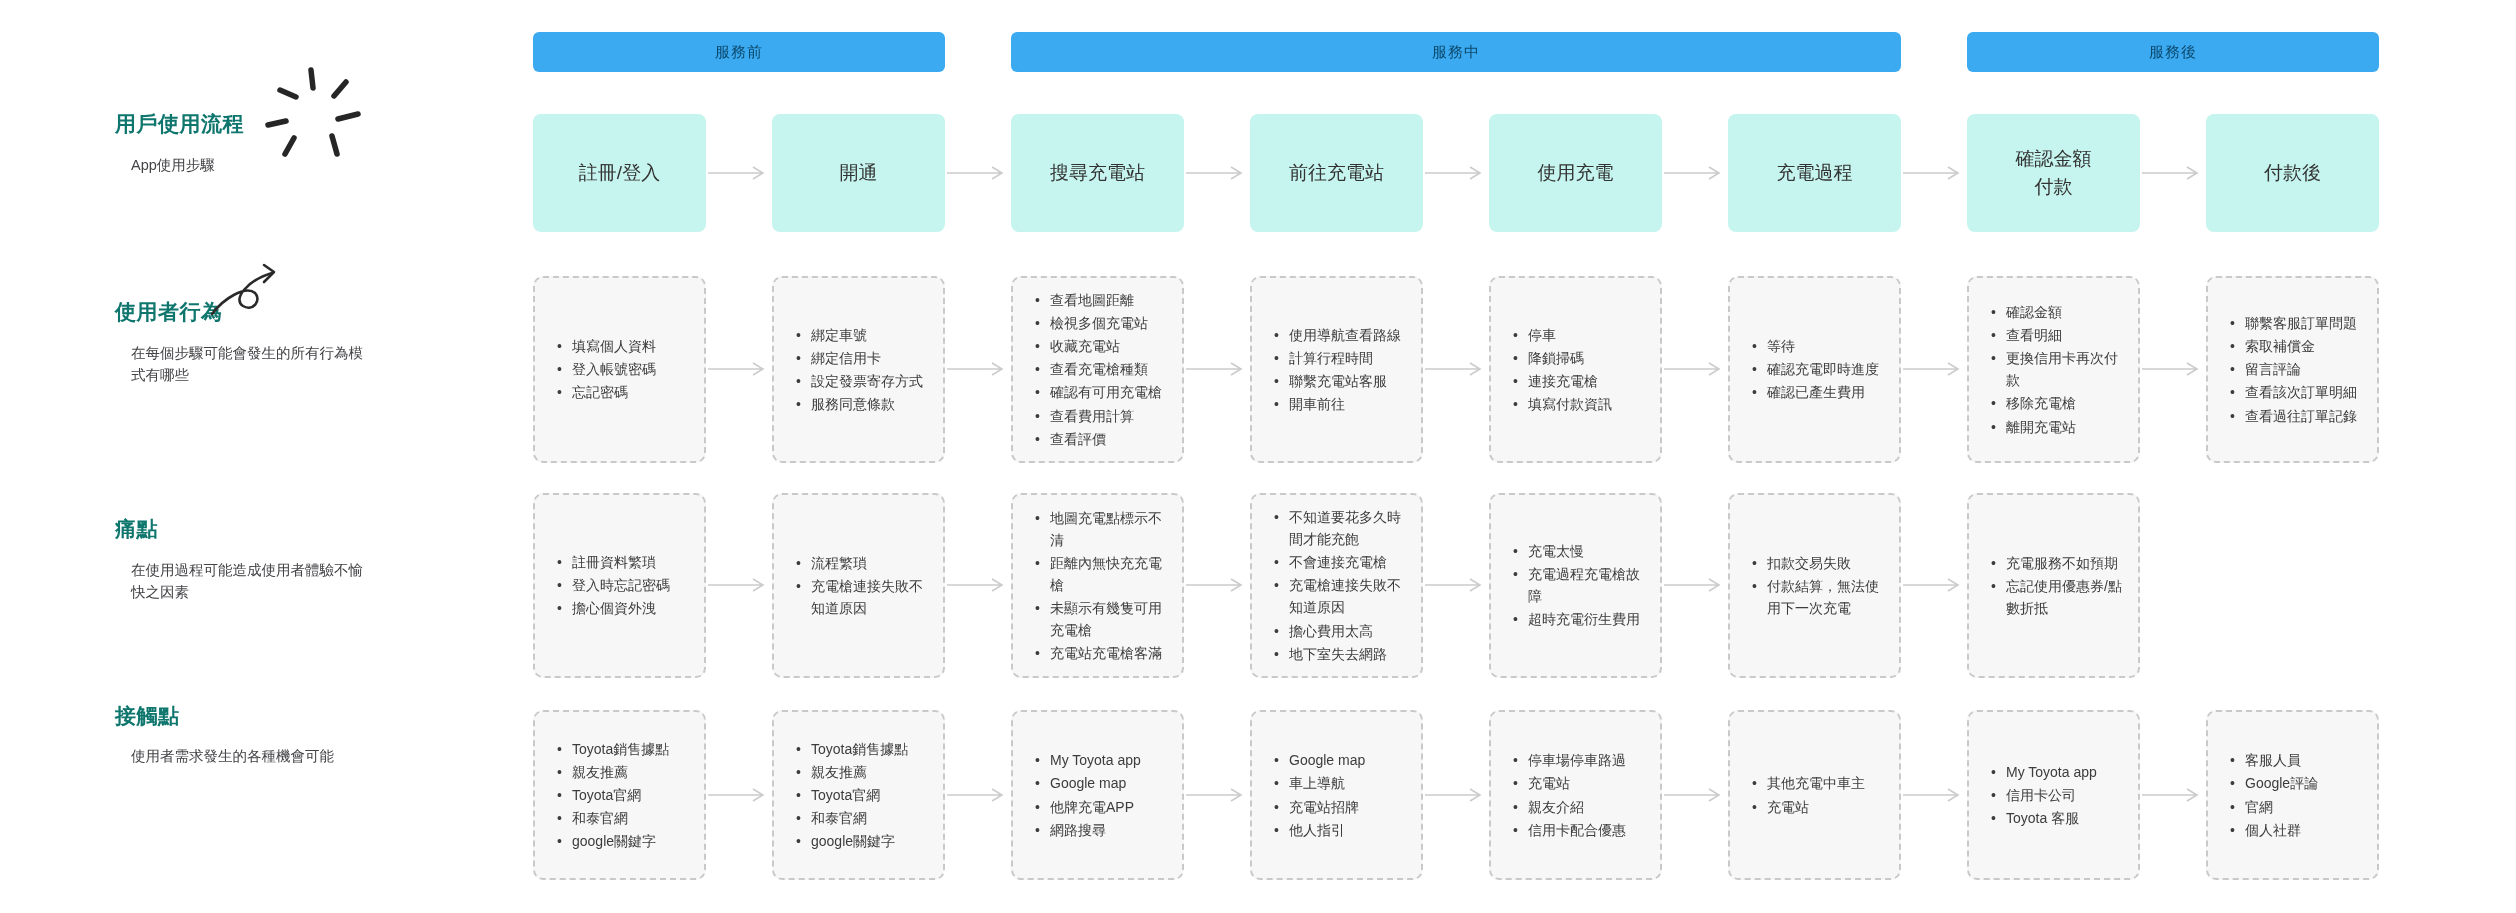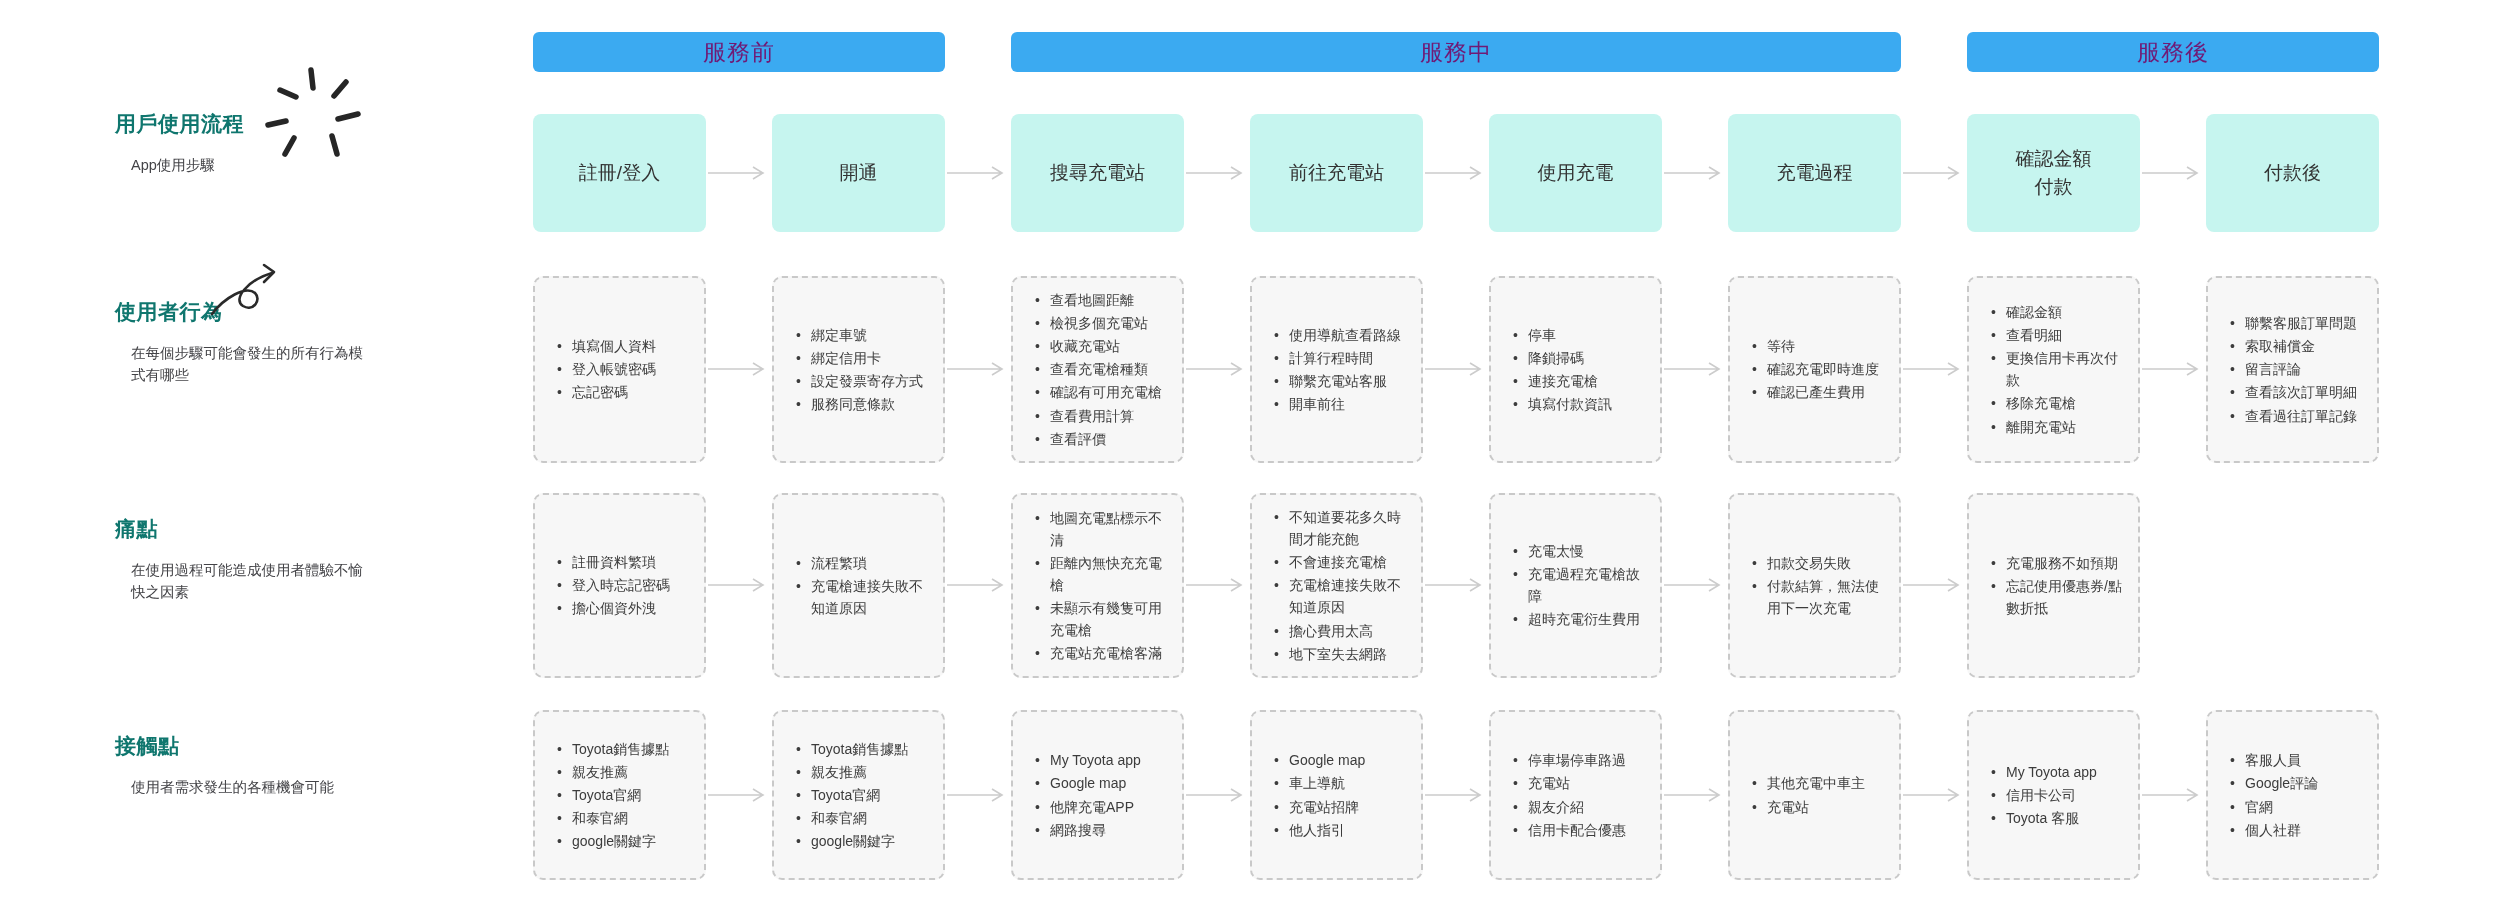--- a/index.html
+++ b/index.html
@@ -7,37 +7,37 @@
     width:2516px;height:913px;overflow:hidden;background:var(--bg,#fff);
     font-family:"Liberation Sans",sans-serif;color:#2f2f2f;position:relative;
   }
   
   .row-label{position:absolute;left:115px;width:400px;}
   .row-label h2{margin:0 0 14px 0;font-size:21px;font-weight:bold;color:#0f766e;letter-spacing:.5px;}
   .row-label p{margin:16px;font-size:14.5px;line-height:1.55;color:#434347;width:232px;}
   #label-flow{top:110px;}
   #label-behaviors{top:298px;}
   #label-pains{top:515px;}
-  #label-touchpoints{top:732px;}
+  #label-touchpoints{top:702px;font-family:Liberation Mono, monospace;}
   
   .doodle{position:absolute;}
   #doodle-burst{left:258px;top:58px;}
   #doodle-arrow{left:208px;top:262px;}
   
   #journey{position:absolute;left:533px;top:32px;width:1847px;}
   .grid-row{display:grid;grid-template-columns:repeat(8,173px);column-gap:66px;}
   #row-phases{margin-bottom:42px;}
   #row-flow{margin-bottom:44px;height:118px;}
   #row-behaviors{margin-bottom:46px;height:171px;}
   #row-pains{margin-bottom:48px;height:169px;}
   #row-touchpoints{height:170px;}
   .cell{position:relative;height:100%;}
   
   .phase-bar{height:40px;border-radius:6px;background:var(--accent,#3baaf1);
-    color:#701a75;font-size:23px;letter-spacing:1px;
+    color:#0c4a6e;font-size:15px;letter-spacing:1px;
     display:flex;align-items:center;justify-content:center;}
   .span2{grid-column:span 2;} .span4{grid-column:span 4;}
   
   .stage-box{height:100%;border-radius:8px;background:var(--stage,#c6f5ef);
     display:flex;align-items:center;justify-content:center;text-align:center;
     font-size:19px;color:#333;white-space:pre-line;line-height:1.5;}
   
   .panel{height:100%;box-sizing:border-box;border:2px dashed var(--dash,#c9c9c9);
     border-radius:10px;background:var(--panel,#f7f7f7);
     display:flex;align-items:center;padding:10px 8px 10px 20px;}

